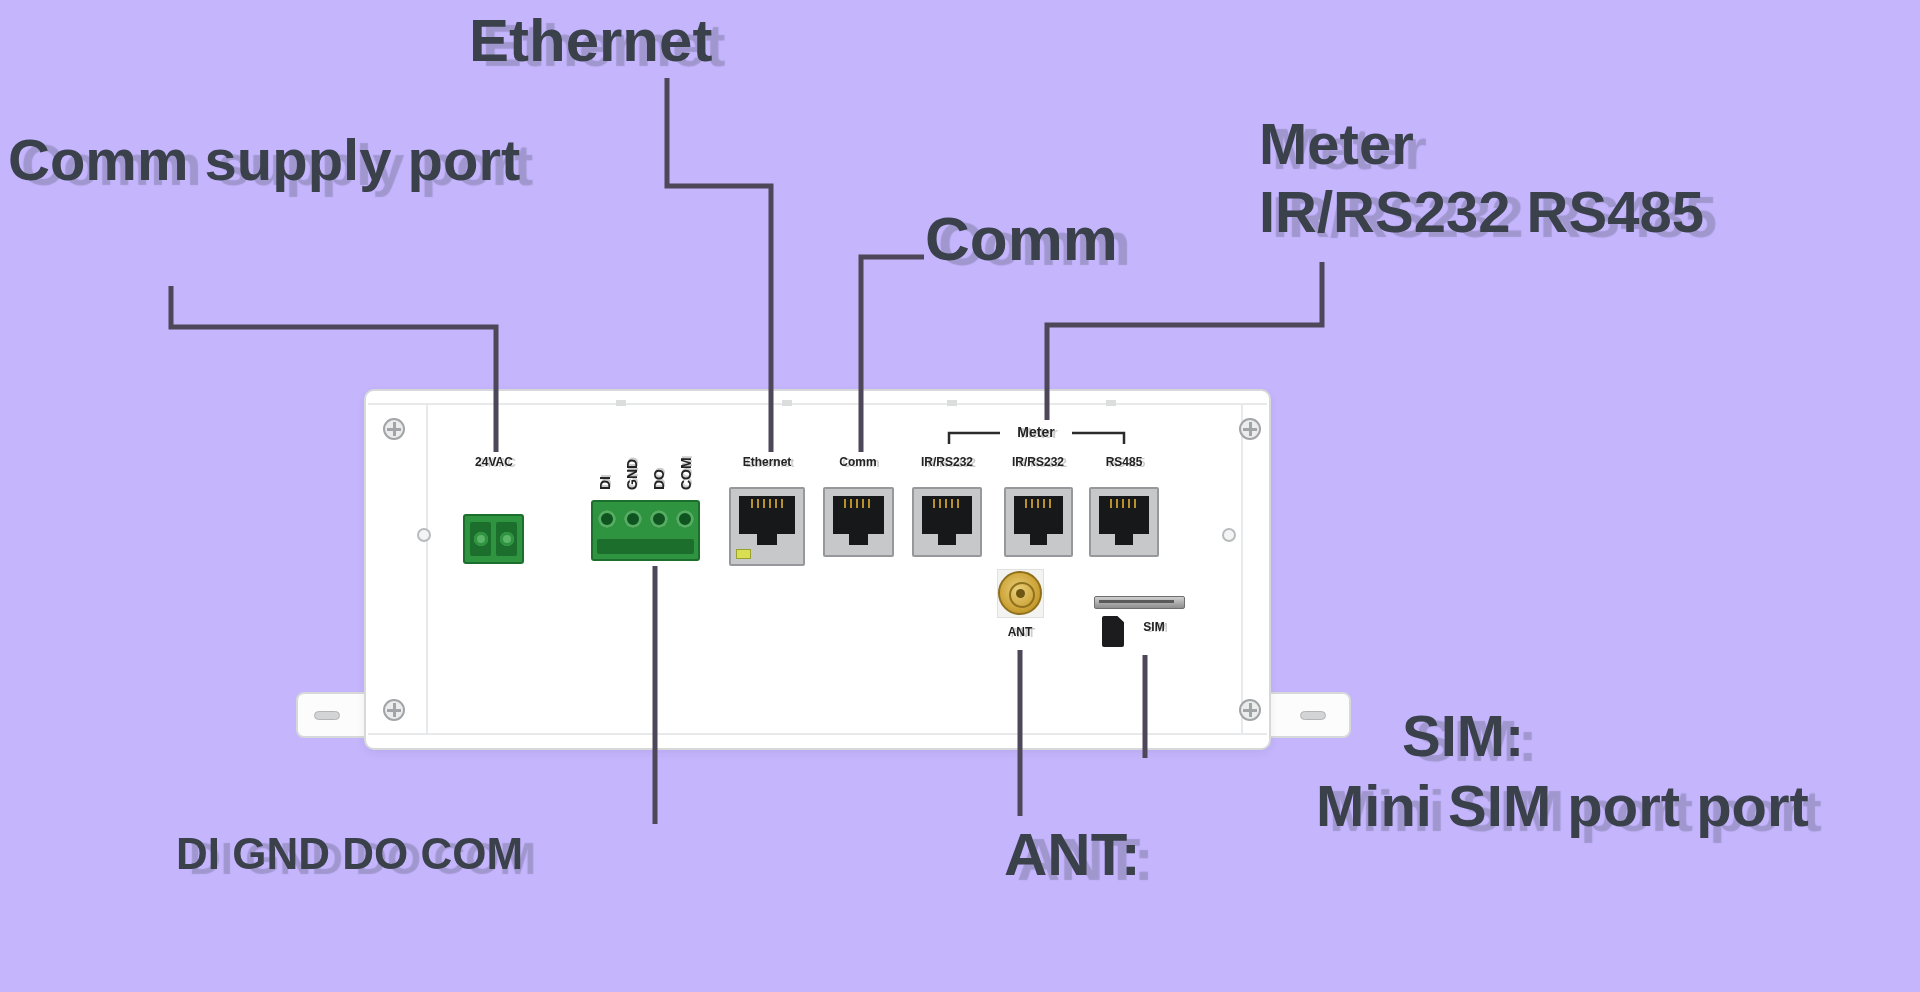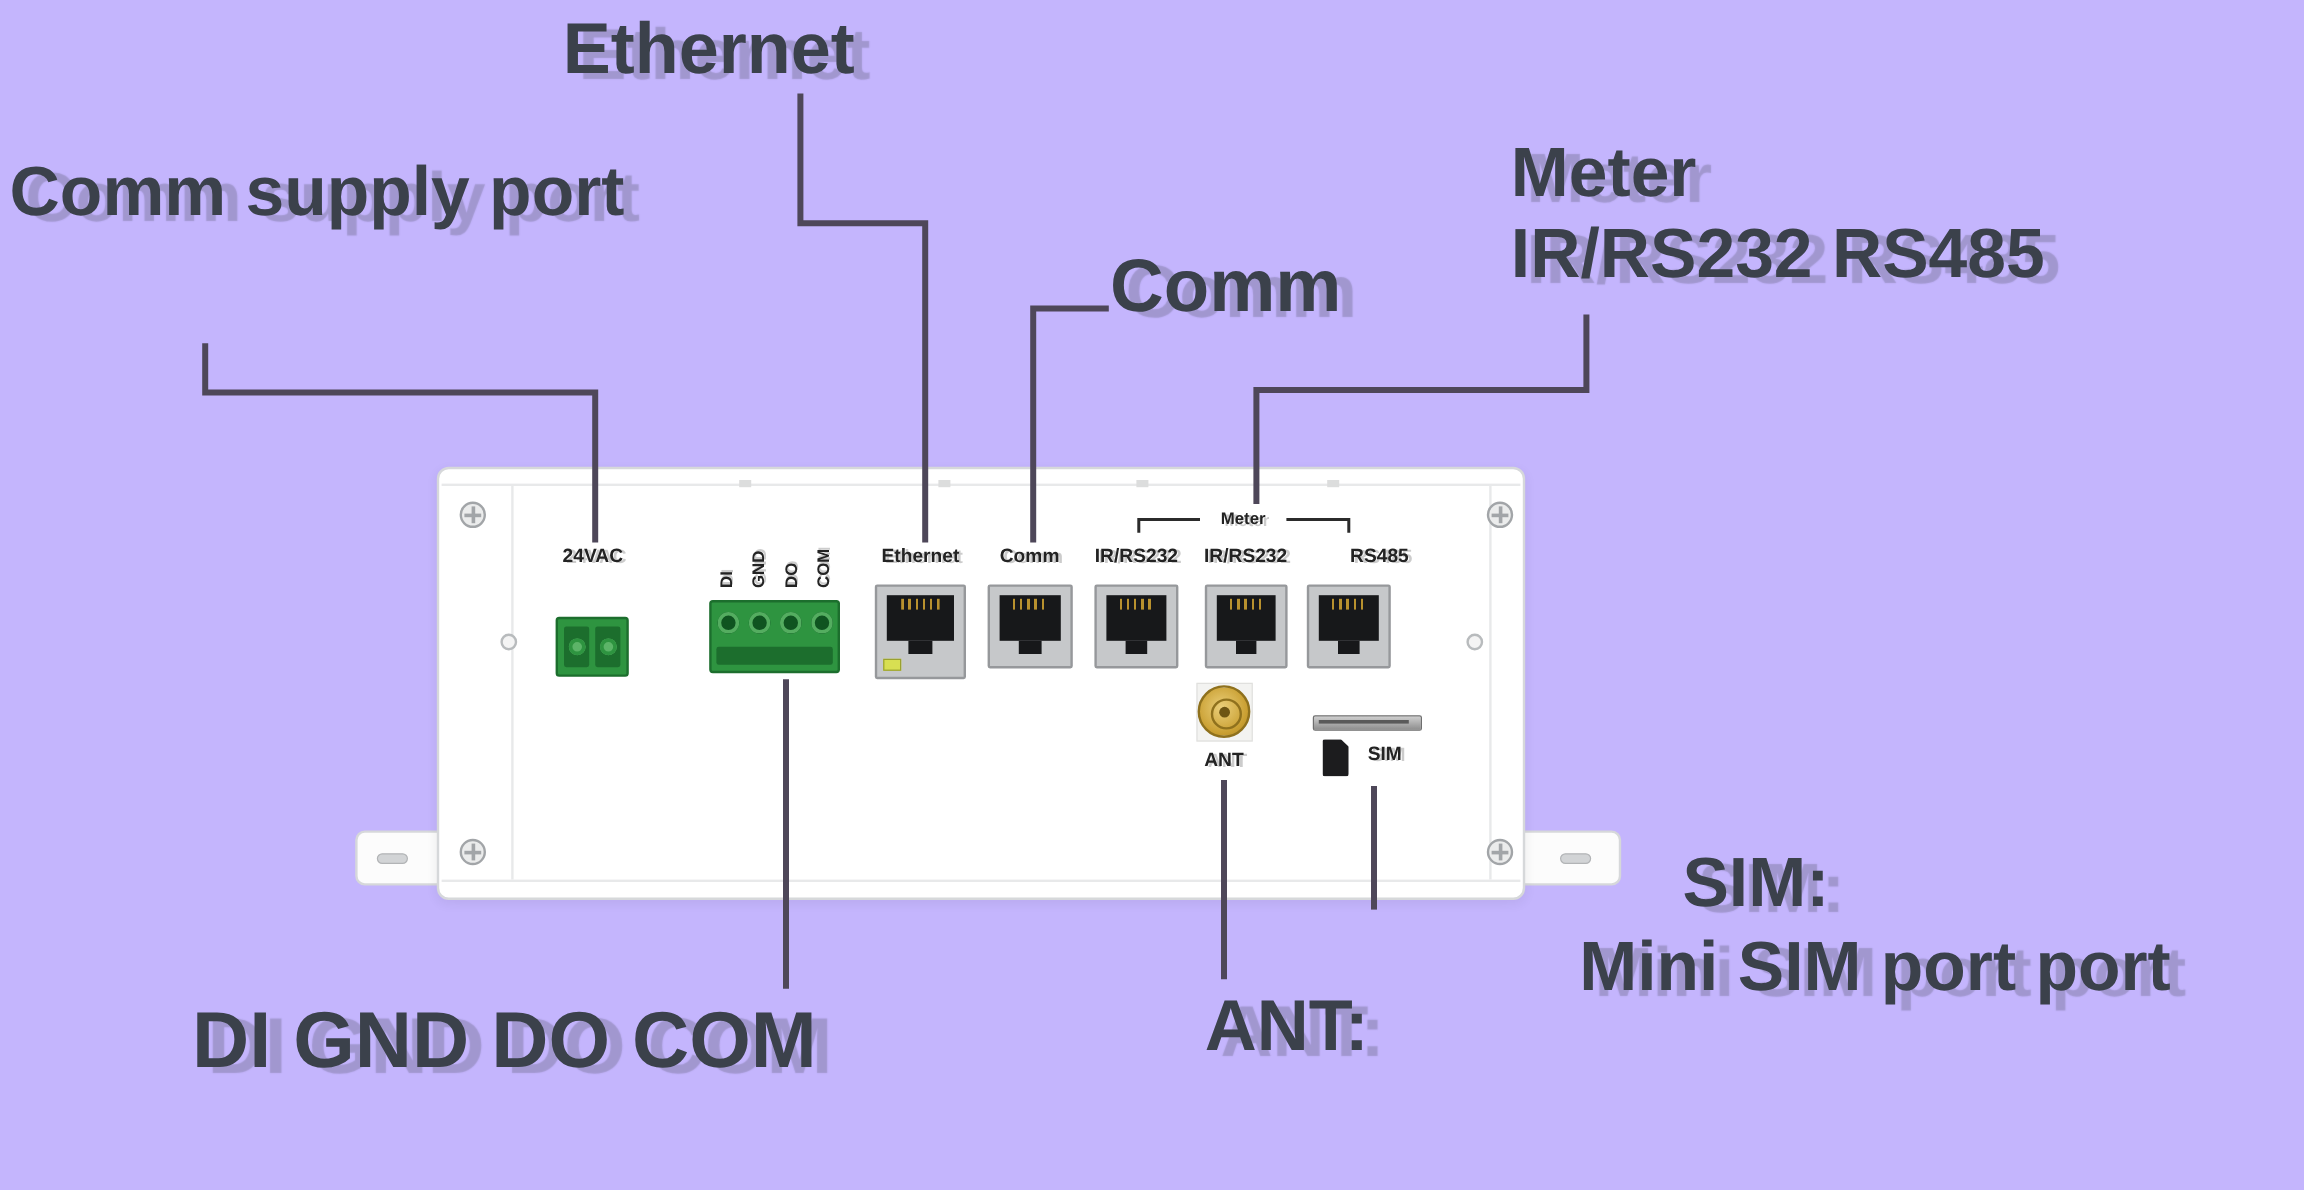--- a/index.html
+++ b/index.html
@@ -22,21 +22,21 @@
             border:1px solid #b2b4b6;box-sizing:border-box;}
   .seam{position:absolute;background:#e8e9ea;z-index:3;}
   .notch{position:absolute;width:10px;height:6px;background:#dcdddd;z-index:3;}
   .screw{position:absolute;width:22px;height:22px;border-radius:50%;background:#ebecec;
          border:2px solid #a2a5a8;z-index:3;box-sizing:border-box;}
   .screw::before{content:"";position:absolute;left:2px;right:2px;top:50%;margin-top:-1.5px;height:3px;background:#a2a5a8;}
   .screw::after{content:"";position:absolute;top:2px;bottom:2px;left:50%;margin-left:-1.5px;width:3px;background:#a2a5a8;}
   .hole{position:absolute;width:14px;height:14px;border-radius:50%;background:#f4f4f4;
         border:2px solid #b8bbbd;z-index:3;box-sizing:border-box;}
 
-  .plabel{position:absolute;z-index:4;font-size:16px;font-weight:700;color:#232323;text-align:center;
+  .plabel{position:absolute;z-index:4;font-size:12px;font-weight:700;color:#232323;text-align:center;
           white-space:nowrap;text-shadow:3px 1px 0 rgba(0,0,0,0.20);}
   .pin-label{position:absolute;z-index:4;width:54px;height:16px;font-size:14px;font-weight:700;color:#232323;
              transform:rotate(-90deg);text-align:left;text-shadow:2px 1px 0 rgba(0,0,0,0.20);}
 
   .rj45{position:absolute;z-index:3;background:#c6c8ca;border:2px solid #96989b;border-radius:2px;box-sizing:border-box;}
   .jack{position:absolute;left:8px;right:8px;top:7px;height:38px;background:#17181a;}
   .jack::before{content:"";position:absolute;left:22%;right:22%;top:3px;height:9px;
                 background:repeating-linear-gradient(90deg,#b8912e 0 2px,rgba(0,0,0,0) 2px 6px);}
   .jack::after{content:"";position:absolute;left:32%;right:32%;top:100%;height:11px;background:#17181a;}
   .led{position:absolute;left:5px;bottom:5px;width:13px;height:8px;background:#d8df52;border:1px solid #9aa12f;}
@@ -91,21 +91,21 @@
     <div>Comm supply port</div>
   </div>
 
   <div class="callout" style="left:925px;top:203px;font-size:62px;">Comm</div>
 
   <div class="callout" style="left:1259px;top:110px;font-size:58px;">
     <div>Meter</div>
     <div>IR/RS232 RS485</div>
   </div>
 
-  <div class="callout" style="left:160px;top:828px;font-size:66px;">DI GND DO COM</div>
+  <div class="callout" style="left:176px;top:828px;font-size:44px;">DI GND DO COM</div>
 
   <div class="callout" style="left:1004px;top:820px;font-size:60px;">
     <div>ANT:</div>
   </div>
 
   <div class="callout" style="left:1402px;top:702px;font-size:58px;">SIM:</div>
   <div class="callout" style="left:1316px;top:772px;font-size:58px;">Mini SIM port port</div>
 
   <div class="ear" style="left:296px;top:692px;width:72px;height:46px;border-radius:8px 0 0 8px;"></div>
   <div class="ear-hole" style="left:314px;top:711px;"></div>
@@ -128,21 +128,21 @@
   <div class="screw" style="left:383px;top:699px;"></div>
   <div class="screw" style="left:1239px;top:699px;"></div>
   <div class="hole" style="left:417px;top:528px;"></div>
   <div class="hole" style="left:1222px;top:528px;"></div>
 
   <div class="plabel" style="left:454px;top:455px;width:80px;">24VAC</div>
   <div class="plabel" style="left:717px;top:455px;width:100px;">Ethernet</div>
   <div class="plabel" style="left:818px;top:455px;width:80px;">Comm</div>
   <div class="plabel" style="left:897px;top:455px;width:100px;">IR/RS232</div>
   <div class="plabel" style="left:988px;top:455px;width:100px;">IR/RS232</div>
-  <div class="plabel" style="left:1074px;top:455px;width:100px;text-align:right;">RS485</div>
+  <div class="plabel" style="left:1074px;top:455px;width:100px;">RS485</div>
   <div class="plabel" style="left:996px;top:424px;width:80px;font-size:14px;">Meter</div>
   <div class="plabel" style="left:980px;top:625px;width:80px;">ANT</div>
   <div class="plabel" style="left:1124px;top:620px;width:60px;">SIM</div>
 
   <span class="pin-label" style="left:578px;top:455px;">DI</span>
   <span class="pin-label" style="left:605px;top:455px;">GND</span>
   <span class="pin-label" style="left:632px;top:455px;">DO</span>
   <span class="pin-label" style="left:659px;top:455px;">COM</span>
 
   <div class="term2" style="left:463px;top:514px;width:61px;height:50px;">

